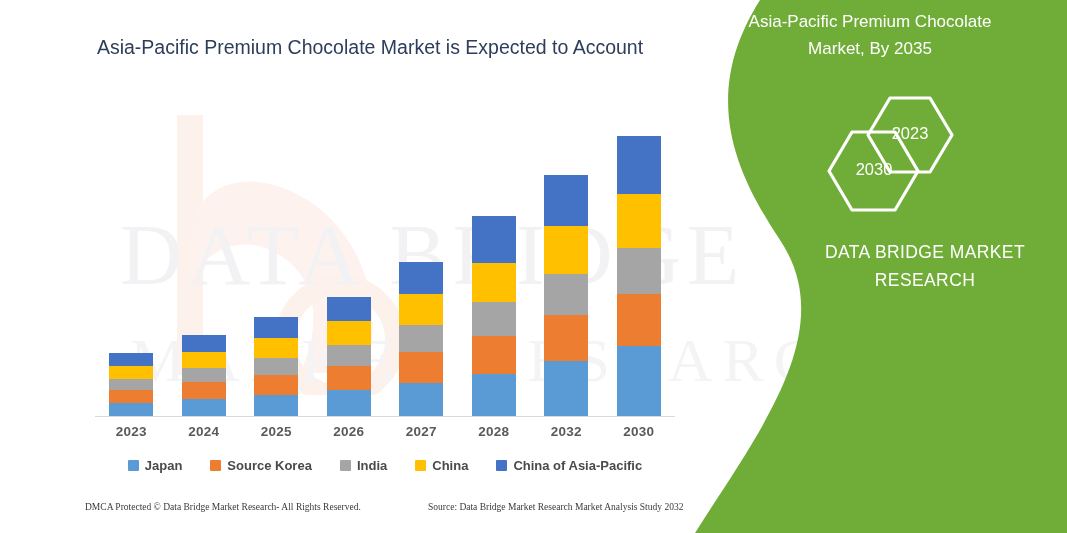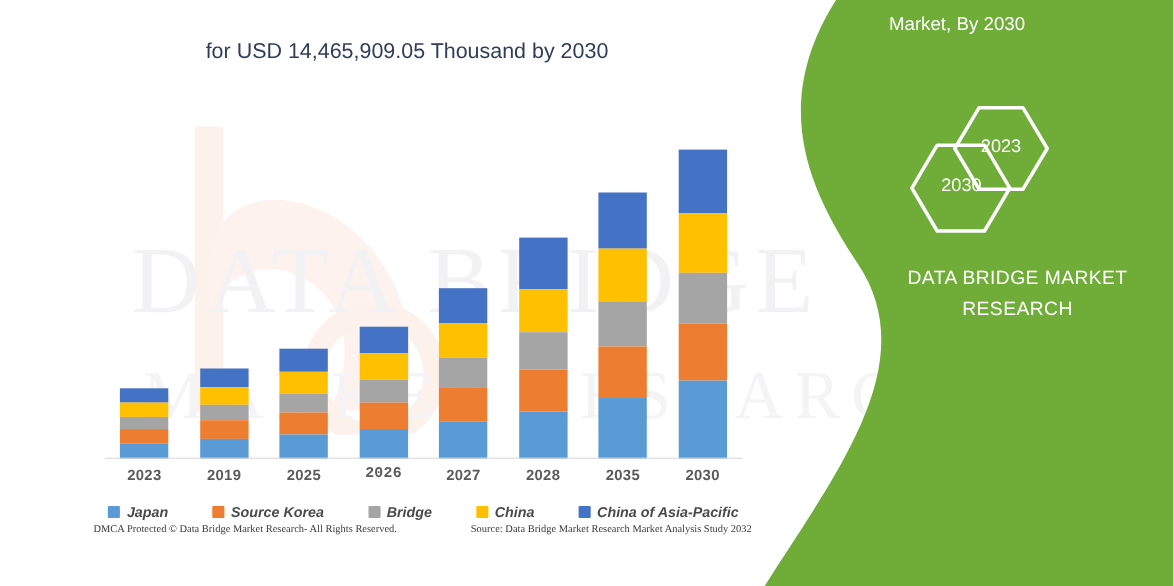--- a/index.html
+++ b/index.html
@@ -36,27 +36,27 @@
   .seg{width:100%;display:block;}
 
   .xaxis{position:absolute;left:95px;top:424px;width:580px;height:22px;}
   .xtick{
     position:absolute;width:60px;text-align:center;
     font-size:13.5px;font-weight:bold;color:#5a5a5a;letter-spacing:.3px;
   }
 
   .legend{
     position:absolute;left:95px;top:454px;width:580px;height:22px;
-    display:flex;align-items:center;justify-content:center;gap:40px;font-style:italic;
+    display:flex;align-items:center;justify-content:center;gap:28px;
   }
   .legend-item{display:flex;align-items:center;gap:6px;}
   .legend-swatch{width:11px;height:11px;display:block;border-radius:1px;}
   .legend-label{font-size:13px;font-weight:bold;color:#4a4a4a;white-space:nowrap;}
 
-  .footer{position:absolute;left:0;top:477px;width:700px;height:20px;}
+  .footer{position:absolute;left:0;top:502px;width:700px;height:20px;}
   .footer-left{
     position:absolute;left:85px;top:0;font-family:"Liberation Serif", serif;
     font-size:9.5px;color:#3a3a3a;white-space:nowrap;
   }
   .footer-right{
     position:absolute;left:428px;top:0;font-family:"Liberation Serif", serif;
     font-size:9.5px;color:#3a3a3a;white-space:nowrap;
   }
 
   
@@ -81,21 +81,21 @@
 
   <svg class="wm wm-logo" viewBox="0 0 320 300">
     <path d="M40 20 L40 280" stroke="#fdf1ec" stroke-width="26" fill="none"></path>
     <path d="M40 150 C40 80 110 70 165 110 C215 148 235 215 215 278 L150 278 C175 225 165 175 120 155 C95 143 60 150 40 185 Z" fill="#fdf2ee"></path>
     <circle cx="190" cy="245" r="55" fill="none" stroke="#fdf1ec" stroke-width="20"></circle>
   </svg>
   <div class="wm wm-text">DATA BRIDGE</div>
   <div class="wm wm-text2">MARKET RESEARCH</div>
 
   <div class="chart-title">
-    <div>for USD 14,465,909.05 Thousand by 2030</div>
+    <div>Asia-Pacific Premium Chocolate Market is Expected to Account</div>
   </div>
 
   <div class="plot" id="plot">
       <div class="bar-col" style="left: 14.25px; height: 64px;">
         <div class="seg" style="height: 13px; background: rgb(68, 114, 196);"></div>
         <div class="seg" style="height: 13px; background: rgb(255, 192, 0);"></div>
         <div class="seg" style="height: 11px; background: rgb(165, 165, 165);"></div>
         <div class="seg" style="height: 13px; background: rgb(237, 125, 49);"></div>
         <div class="seg" style="height: 14px; background: rgb(91, 155, 213);"></div>
       </div>
@@ -145,41 +145,41 @@
         <div class="seg" style="height: 58px; background: rgb(68, 114, 196);"></div>
         <div class="seg" style="height: 54px; background: rgb(255, 192, 0);"></div>
         <div class="seg" style="height: 46px; background: rgb(165, 165, 165);"></div>
         <div class="seg" style="height: 52px; background: rgb(237, 125, 49);"></div>
         <div class="seg" style="height: 71px; background: rgb(91, 155, 213);"></div>
       </div>
     </div>
   <div class="axis-line"></div>
   <div class="xaxis" id="xaxis">
       <div class="xtick" style="left: 6.25px;">2023</div>
-      <div class="xtick" style="left: 78.75px;">2019</div>
+      <div class="xtick" style="left: 78.75px;">2024</div>
       <div class="xtick" style="left: 151.25px;">2025</div>
-      <div class="xtick" style="left: 223.75px; font-family: Liberation Mono, monospace;">2026</div>
+      <div class="xtick" style="left: 223.75px;">2026</div>
       <div class="xtick" style="left: 296.25px;">2027</div>
       <div class="xtick" style="left: 368.75px;">2028</div>
-      <div class="xtick" style="left: 441.25px;">2035</div>
+      <div class="xtick" style="left: 441.25px;">2032</div>
       <div class="xtick" style="left: 513.75px;">2030</div>
     </div>
 
   <div class="legend" id="legend">
       <div class="legend-item">
         <span class="legend-swatch" style="background: rgb(91, 155, 213);"></span>
         <span class="legend-label">Japan</span>
       </div>
       <div class="legend-item">
         <span class="legend-swatch" style="background: rgb(237, 125, 49);"></span>
         <span class="legend-label">Source Korea</span>
       </div>
       <div class="legend-item">
         <span class="legend-swatch" style="background: rgb(165, 165, 165);"></span>
-        <span class="legend-label">Bridge</span>
+        <span class="legend-label">India</span>
       </div>
       <div class="legend-item">
         <span class="legend-swatch" style="background: rgb(255, 192, 0);"></span>
         <span class="legend-label">China</span>
       </div>
       <div class="legend-item">
         <span class="legend-swatch" style="background: rgb(68, 114, 196);"></span>
         <span class="legend-label">China of Asia-Pacific</span>
       </div>
     </div>
@@ -187,21 +187,22 @@
   <div class="footer">
     <div class="footer-left">DMCA Protected © Data Bridge Market Research- All Rights Reserved.</div>
     <div class="footer-right">Source: Data Bridge Market Research  Market Analysis Study 2032</div>
   </div>
 
   <svg id="greenpanel" viewBox="0 0 427 533" preserveAspectRatio="none">
     <path id="greenshape" d="M120 0 L427 0 L427 533 L55 533 C120 430 200 330 140 240 C95 172 60 95 120 0 Z" fill="#70AD38"></path>
   </svg>
 
   <div class="gp-title">
-    <div>Market, By 2030</div>
+    <div>Asia-Pacific Premium Chocolate</div>
+    <div>Market, By 2035</div>
   </div>
 
   <div class="hexwrap">
     <svg width="200" height="130" viewBox="0 0 200 130">
       <polygon points="80,13 120,13 142,50 120,87 80,87 58,50" fill="none" stroke="#ffffff" stroke-width="3.2" stroke-linejoin="round"></polygon>
       <polygon points="42,47 85,47 108,86 85,125 42,125 19,86" fill="none" stroke="#ffffff" stroke-width="3.2" stroke-linejoin="round"></polygon>
     </svg>
     <div class="hex-label" style="left:78px;top:39px;width:44px;">2023</div>
     <div class="hex-label" style="left:42px;top:75px;width:44px;">2030</div>
   </div>

